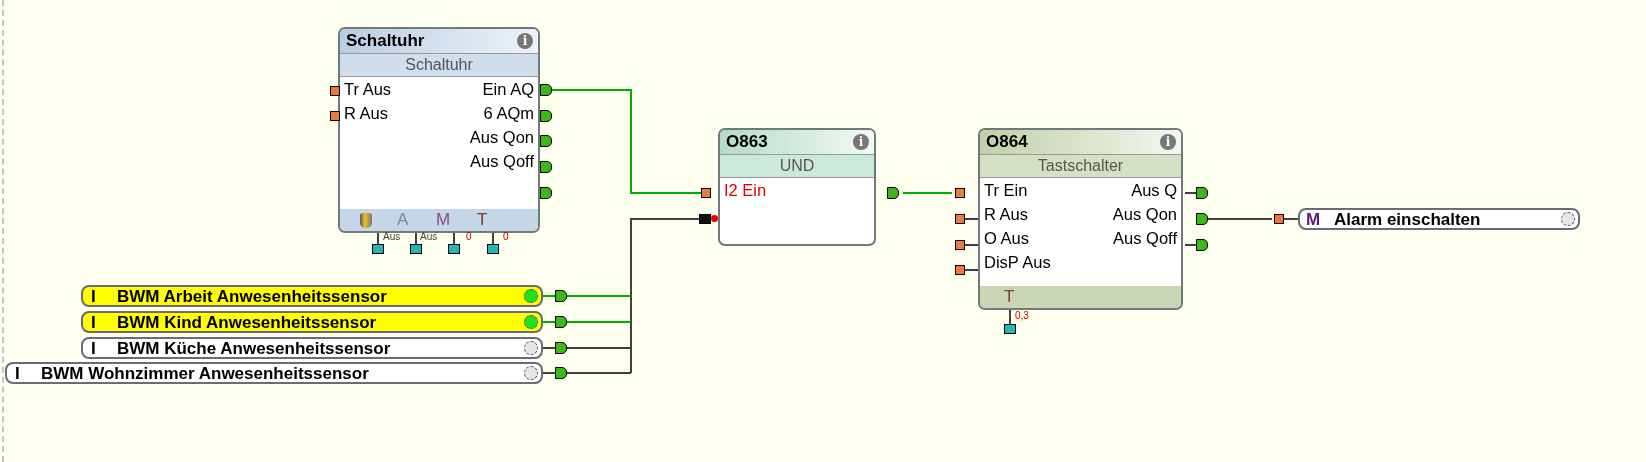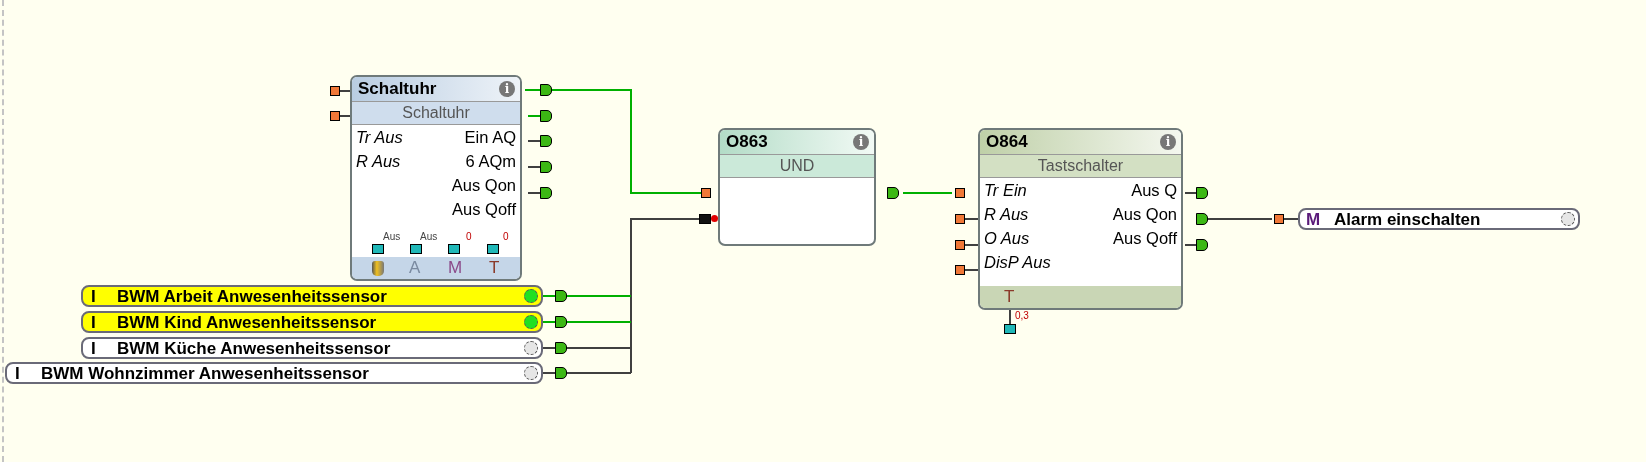--- a/index.html
+++ b/index.html
@@ -4,21 +4,21 @@
 <style>
   html,body{margin:0;padding:0;}
   body{width:1646px;height:462px;background:#fffff0;position:relative;overflow:hidden;font-family:"Liberation Sans",sans-serif;}
   .border-dash{position:absolute;left:2px;top:0;width:0;height:462px;border-left:2px dashed #c4c4c4;}
   svg.wires{position:absolute;left:0;top:0;}
   .block{position:absolute;border:2px solid #6f7a7a;border-radius:7px;background:#fff;box-sizing:border-box;overflow:hidden;}
   .block .title{height:24px;line-height:24px;font-weight:bold;font-size:17px;padding-left:6px;color:#000;position:relative;}
   .block .subtitle{height:22px;line-height:22px;font-size:16px;text-align:center;color:#555;border-top:1px solid #999;border-bottom:1px solid #999;}
   .block .info{position:absolute;right:5px;top:4px;width:16px;height:16px;border-radius:50%;background:#777;color:#fff;font-size:12px;line-height:16px;text-align:center;font-weight:bold;font-family:"DejaVu Serif",serif;}
   .block .row{height:24px;line-height:24px;font-size:16.5px;position:relative;}
-  .block .row .l{position:absolute;left:4px;font-style:italic;}
+  .block .row .l{position:absolute;left:4px;}
   .block .row .r{position:absolute;right:4px;}
   .b-schalt .title{background:linear-gradient(to right,#b9cde2,#eef3f8);}
   .b-schalt .subtitle{background:#cfdded;}
   .b-schalt .footer{background:#c5d6e8;}
   .b-und .title{background:linear-gradient(to right,#b3dcc7,#f2faf5);}
   .b-und .subtitle{background:#cbe9d9;}
   .b-tast .title{background:linear-gradient(to right,#bfd0a8,#f4f7ef);}
   .b-tast .subtitle{background:#d3e0c3;}
   .b-tast .footer{background:#c9d6b5;}
   .footer{position:absolute;left:0;right:0;bottom:0;height:22px;}
@@ -82,21 +82,21 @@
   <line x1="1185" y1="193" x2="1198" y2="193" stroke="#404040" stroke-width="2"></line>
   <line x1="1185" y1="245" x2="1198" y2="245" stroke="#404040" stroke-width="2"></line>
   <line x1="1284" y1="219" x2="1298" y2="219" stroke="#404040" stroke-width="2"></line>
 
   <line x1="540" y1="296" x2="555" y2="296" stroke="#00b000" stroke-width="2"></line>
   <line x1="540" y1="322" x2="555" y2="322" stroke="#00b000" stroke-width="2"></line>
   <line x1="540" y1="348" x2="555" y2="348" stroke="#404040" stroke-width="2"></line>
   <line x1="540" y1="373" x2="555" y2="373" stroke="#404040" stroke-width="2"></line>
 </svg>
 
-<div class="block b-schalt" style="left:350px;top:27px;width:172px;height:206px;margin-top:48px;">
+<div class="block b-schalt" style="left:338px;top:27px;width:202px;height:206px;">
   <div class="title"><span>Schaltuhr</span><span class="info">i</span></div>
   <div class="subtitle">Schaltuhr</div>
   <div class="row">
     <span class="l"><span>Tr</span> <span>Aus</span></span>
     <span class="r"><span>Ein</span> <span>AQ</span></span>
   </div>
   <div class="row">
     <span class="l"><span>R</span> <span>Aus</span></span>
     <span class="r"><span>6</span> <span>AQm</span></span>
   </div>
@@ -126,20 +126,23 @@
 <div class="port-param" style="left:448px;top:244px;"></div>
 <div class="port-param" style="left:487px;top:244px;"></div>
 <span class="param-lbl" style="left:383px;top:231px;">Aus</span>
 <span class="param-lbl" style="left:420px;top:231px;">Aus</span>
 <span class="param-lbl red" style="left:466px;top:231px;">0</span>
 <span class="param-lbl red" style="left:503px;top:231px;">0</span>
 
 <div class="block b-und" style="left:718px;top:128px;width:158px;height:118px;">
   <div class="title"><span>O863</span><span class="info">i</span></div>
   <div class="subtitle">UND</div>
+  <div class="row" style="color:#e00000;">
+    <span class="l"><span>I2</span> <span>Ein</span></span>
+  </div>
 </div>
 <div class="port-in" style="left:701px;top:188px;"></div>
 <div class="port-in" style="left:699px;top:214px;background:#111;width:12px;"></div>
 <span style="position:absolute;left:711px;top:215px;width:7px;height:7px;border-radius:50%;background:#e00000;"></span>
 <div class="port-out" style="left:887px;top:187px;"></div>
 
 <div class="block b-tast" style="left:978px;top:128px;width:205px;height:182px;">
   <div class="title"><span>O864</span><span class="info">i</span></div>
   <div class="subtitle">Tastschalter</div>
   <div class="row">

